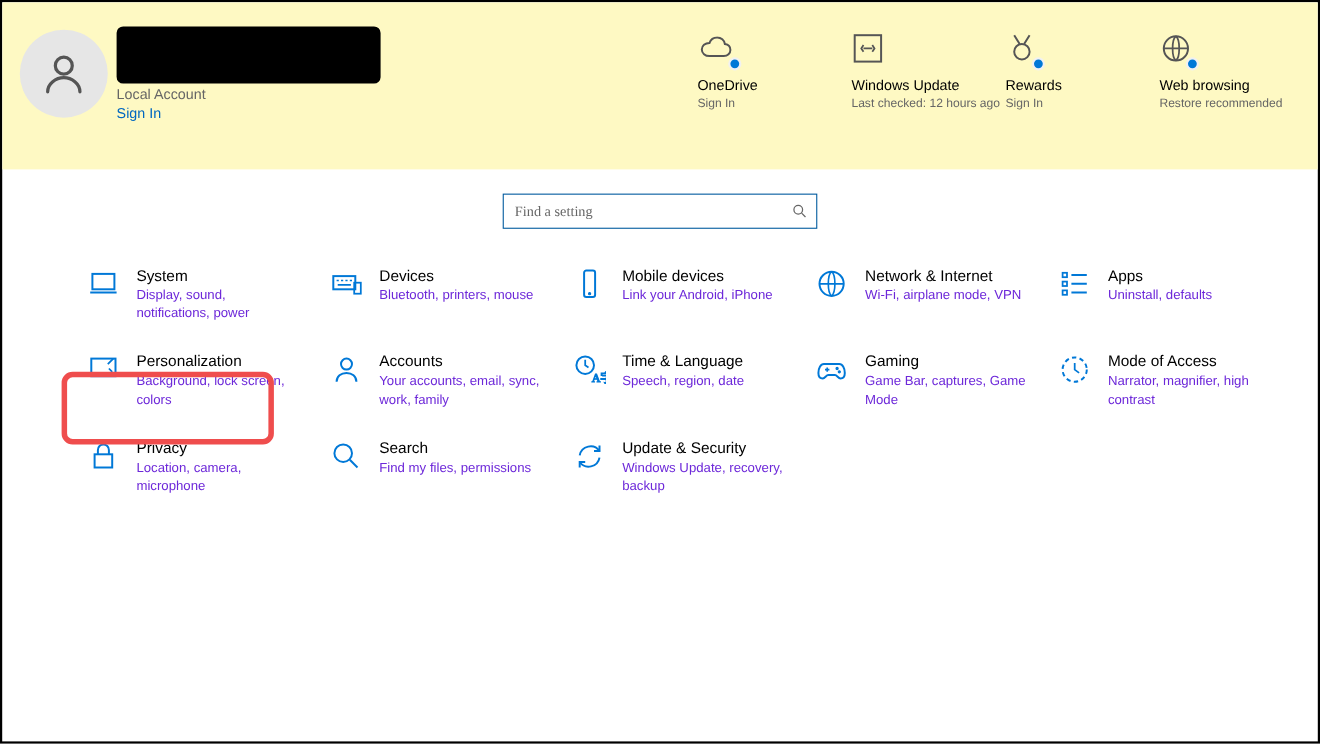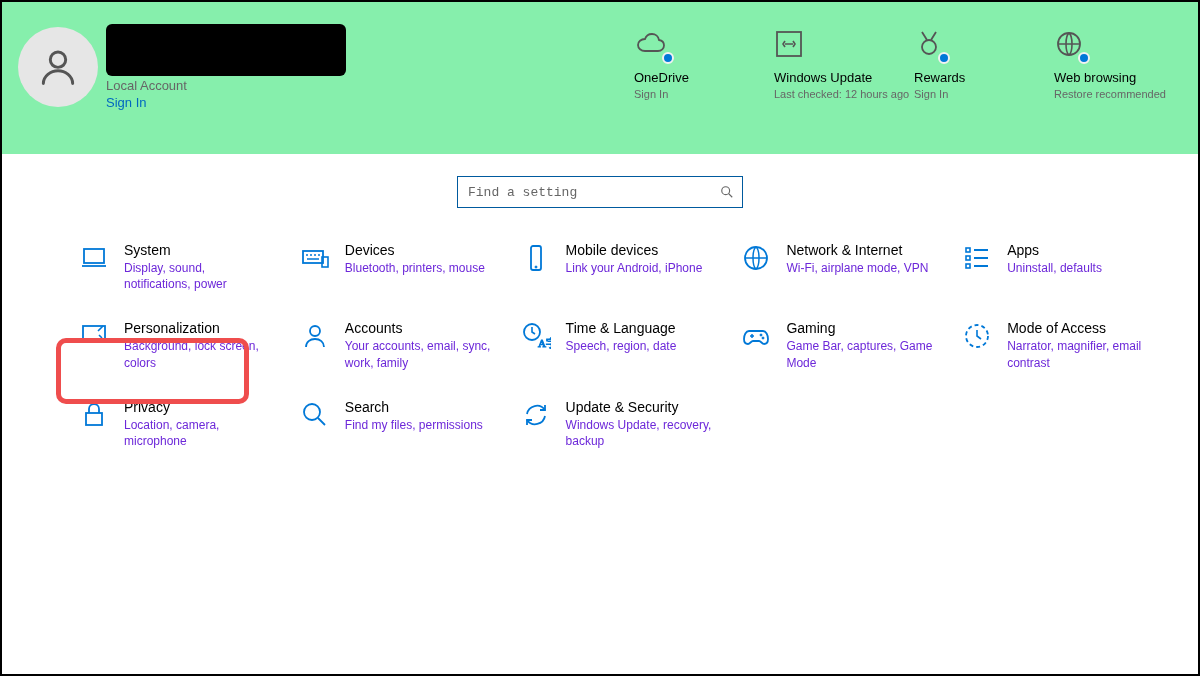--- a/index.html
+++ b/index.html
@@ -7,21 +7,21 @@
     font-family: "Segoe UI", -apple-system, sans-serif;
     font-size: 13px;
     color: #1a1a1a;
     width: 1200px;
     height: 676px;
     border: 2px solid #000;
     background: #fff;
     overflow: hidden;
   }
   .header {
-    background: #86efac;
+    background: #fef9c3;
     height: 152px;
     display: flex;
     align-items: flex-start;
     padding: 22px 4px 0 16px;
   }
   .profile {
     display: flex;
     align-items: center;
     flex: 1;
   }
@@ -77,21 +77,21 @@
     display: flex;
     align-items: center;
   }
   .search-box input {
     border: none;
     outline: none;
     flex: 1;
     height: 100%;
     padding: 0 10px;
     font-size: 13px;
-    font-family: Liberation Mono, monospace;
+    font-family: Liberation Serif, serif;
     background: transparent;
     color: #666;
   }
   .search-box input::placeholder { color: #666; }
   .search-icon { position: absolute; right: 8px; top: 50%; transform: translateY(-50%); }
 
   .grid {
     display: grid;
     grid-template-columns: repeat(5, 1fr);
     column-gap: 0;
@@ -332,21 +332,21 @@
 
   <div class="tile">
     <div class="tile-icon">
       <svg width="30" height="30" viewBox="0 0 30 30" fill="none">
           <circle cx="15" cy="15" r="11" stroke-width="1.8" stroke-dasharray="4 3"></circle>
           <path d="M15 9v6l4 3" stroke-width="1.6"></path>
         </svg>
     </div>
     <div class="tile-text">
       <div class="tile-title">Mode of Access</div>
-      <div class="tile-desc">Narrator, magnifier, email contrast</div>
+      <div class="tile-desc">Narrator, magnifier, high contrast</div>
     </div>
   </div>
 
   <div class="tile">
     <div class="tile-icon">
       <svg width="30" height="30" viewBox="0 0 30 30" fill="none">
           <rect x="7" y="13" width="16" height="12" stroke-width="1.8"></rect>
           <path d="M10 13V9a5 5 0 0110 0v4" stroke-width="1.8"></path>
         </svg>
     </div>

